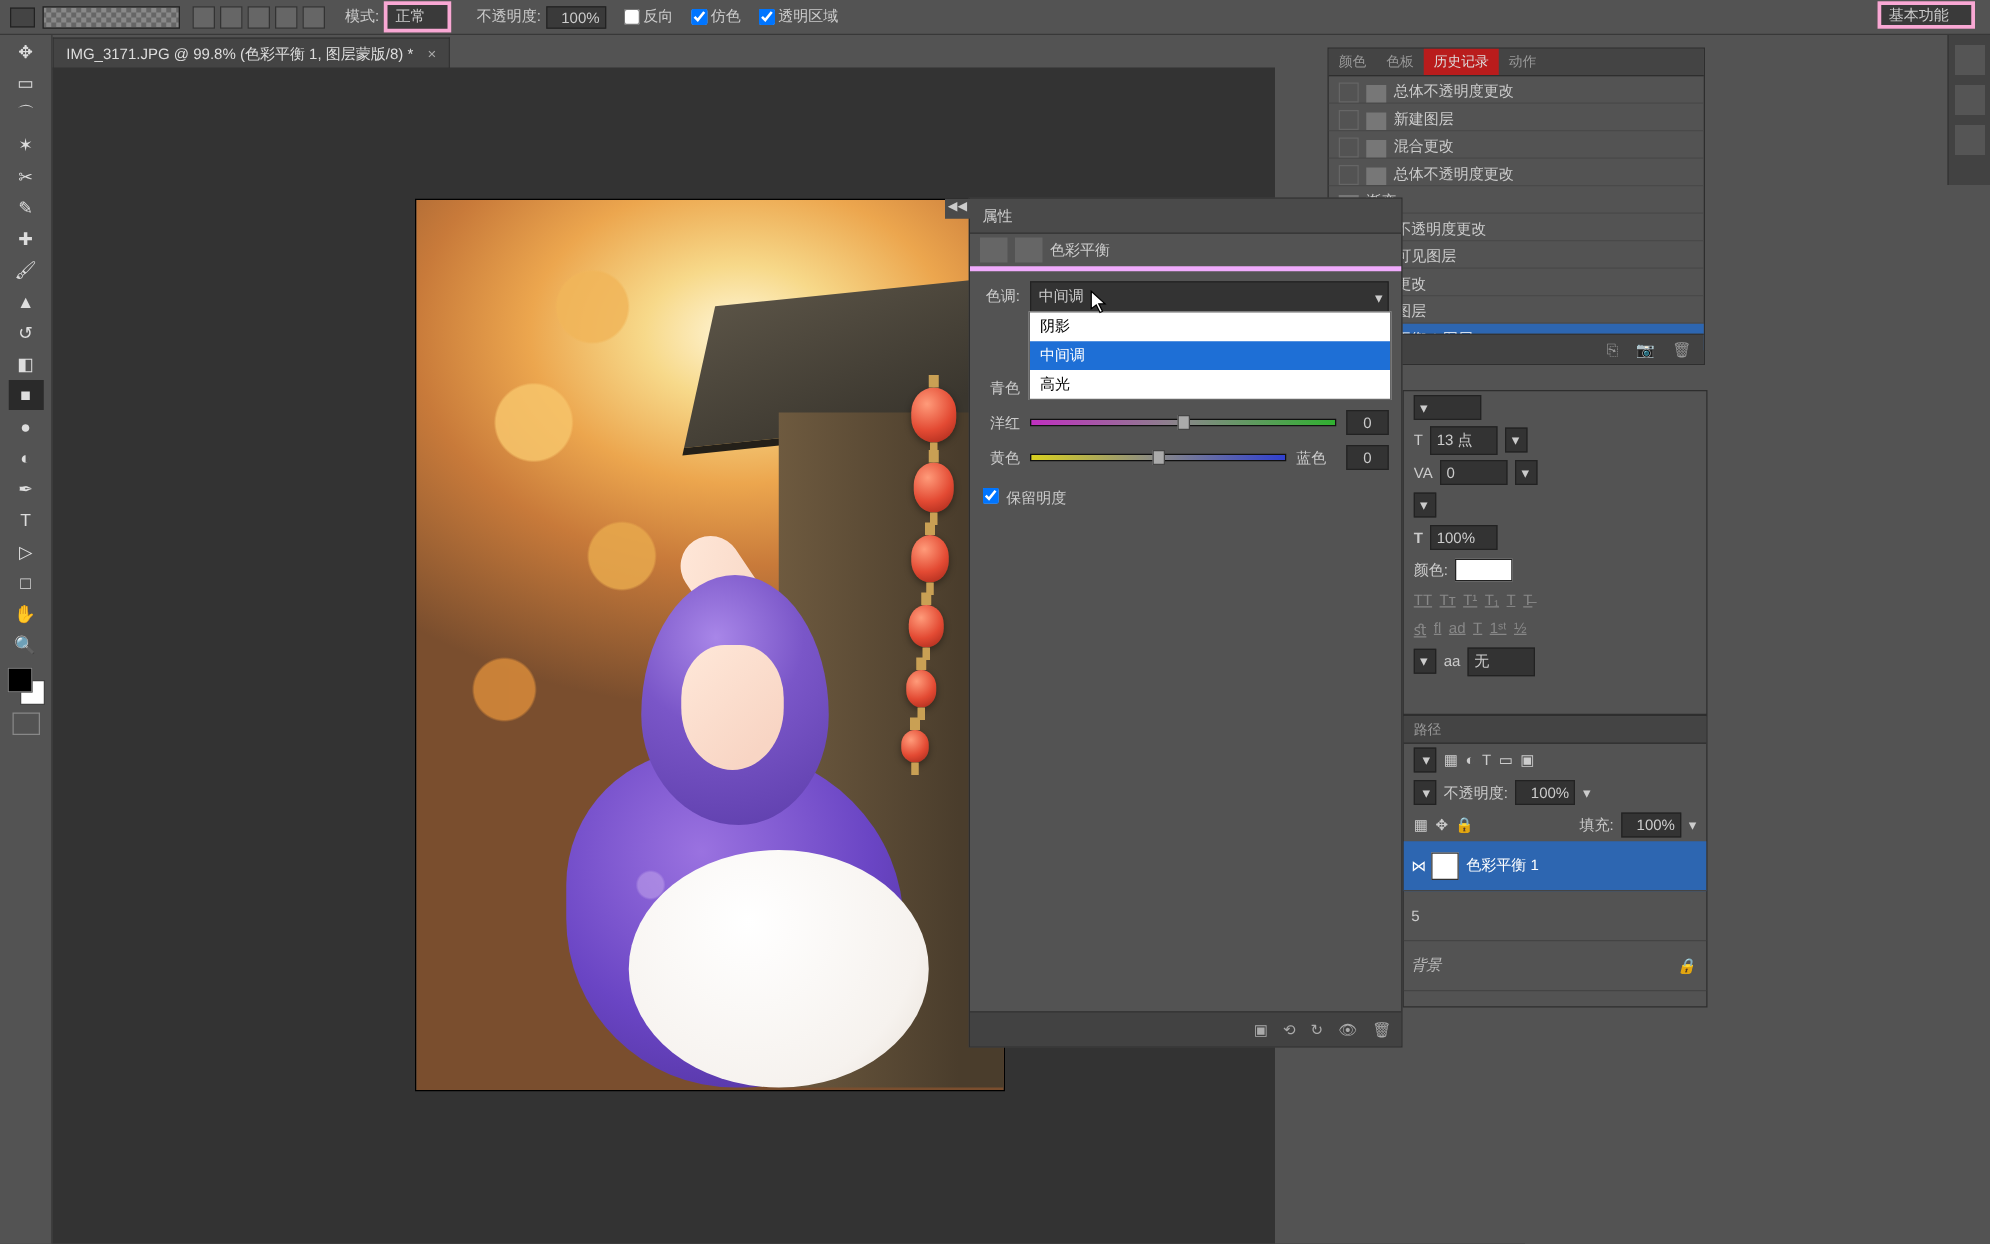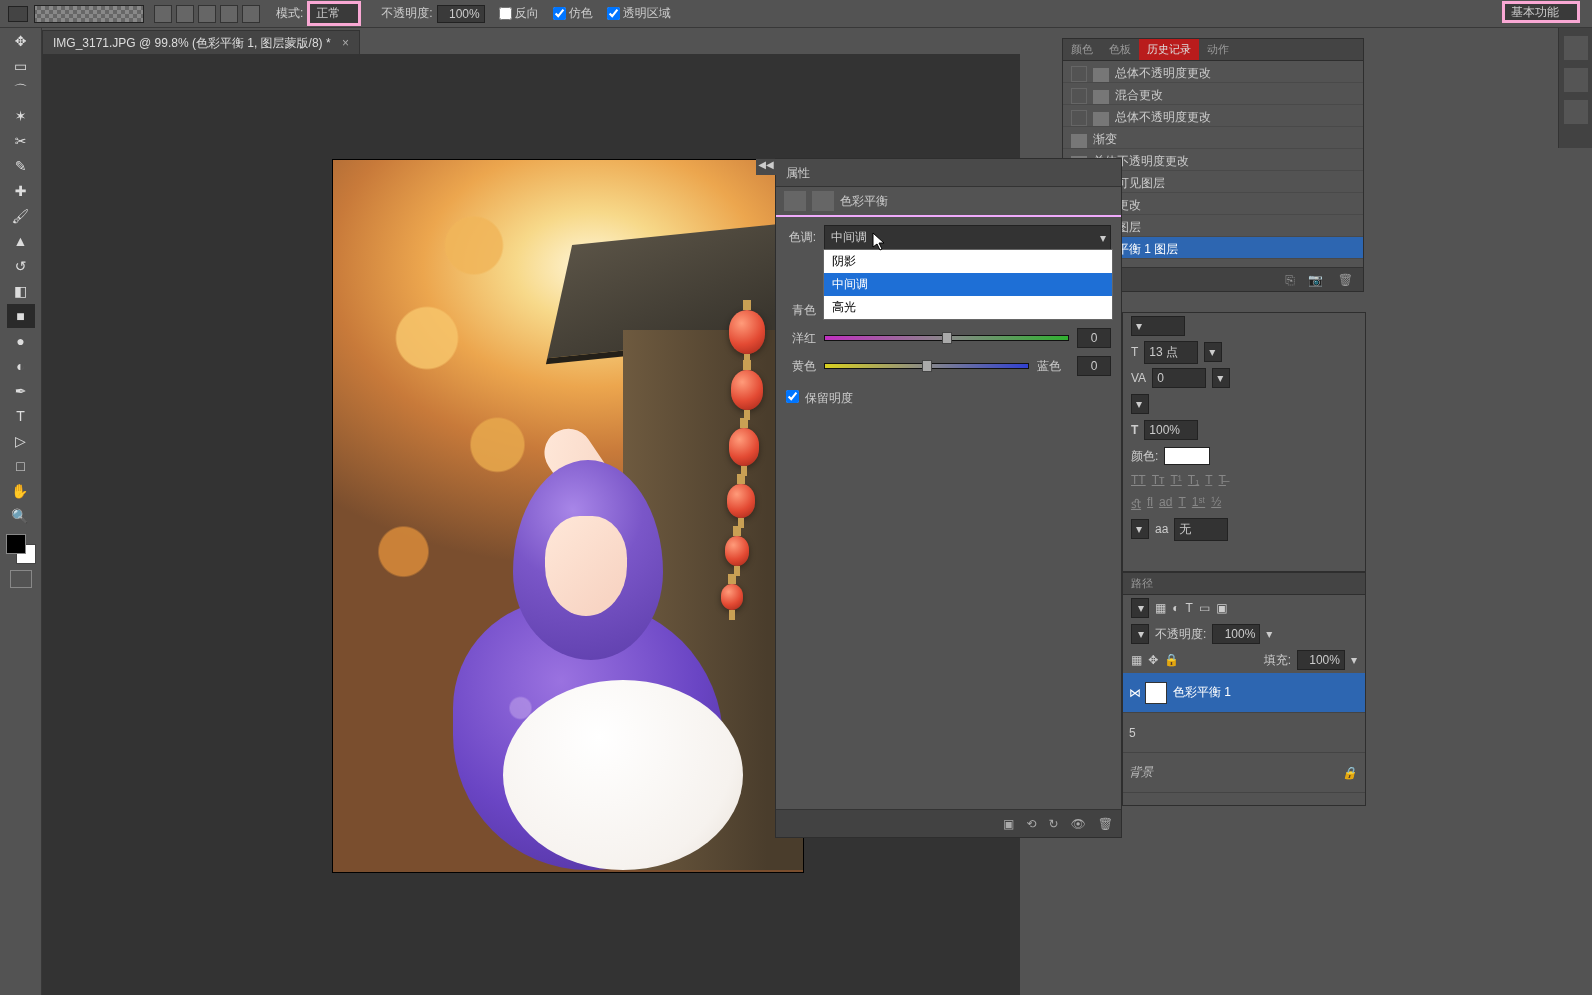--- a/index.html
+++ b/index.html
@@ -47,21 +47,21 @@
 .ptab{padding:3px 8px;color:#999;font-size:11px;}
 .ptab.active{background:#b91c1c;color:#ddd;}
 .hrow{display:flex;align-items:flex-end;height:22px;border-bottom:1px solid #494949;padding-left:8px;}
 .hrow.sel{background:#2d66b1;color:#fff;}
 .hrow .ckbx{width:16px;height:16px;border:1px solid #666;margin-right:6px;flex-shrink:0;}
 .hrow .hic{width:16px;height:14px;background:#777;margin-right:6px;flex-shrink:0;}
 .hfoot{position:absolute;bottom:0;left:0;right:0;height:24px;background:#424242;border-top:1px solid #333;display:flex;justify-content:flex-end;align-items:center;padding-right:10px;gap:14px;color:#999;}
 .props{left:775px;top:158px;width:347px;height:680px;}
 .props .title{height:28px;line-height:28px;padding-left:10px;background:#4a4a4a;border-bottom:1px solid #333;position:relative;}
 .props .collapse{position:absolute;left:-20px;top:0;width:20px;height:16px;background:#4a4a4a;color:#ccc;font-size:10px;text-align:center;}
-.props .subh{display:flex;align-items:center;height:30px;padding-left:8px;gap:6px;border-bottom:2px solid #f0abfc;}
+.props .subh{display:flex;align-items:center;height:30px;padding-left:8px;gap:6px;border-bottom:4px solid #f0abfc;}
 .props .subh .bic{width:22px;height:20px;background:#666;}
 .props .row{display:flex;align-items:center;margin:8px 10px;gap:8px;position:relative;}
 .props .lbl{width:30px;text-align:right;font-size:12px;}
 .props .rlbl{width:32px;text-align:left;font-size:12px;}
 .props .sel{flex:1;background:#333;border:1px solid #222;padding:3px 6px;position:relative;}
 .props .sel .arr{position:absolute;right:4px;top:5px;color:#ccc;}
 .dropdown{position:absolute;left:47px;top:90px;width:290px;background:#fff;border:1px solid #666;z-index:50;}
 .dropdown .opt{padding:3px 8px;color:#000;font-size:12px;}
 .dropdown .opt.selo{background:#1e6fd6;color:#fff;}
 .slider{flex:1;height:6px;position:relative;}
@@ -182,20 +182,25 @@
     <div class="ptab">动作</div>
   </div>
   <div class="hrow">
       <div class="ckbx"></div>
       <div class="hic"></div>
       <span>总体不透明度更改</span>
     </div>
   <div class="hrow">
       <div class="ckbx"></div>
       <div class="hic"></div>
+      <span>新建图层</span>
+    </div>
+  <div class="hrow">
+      <div class="ckbx"></div>
+      <div class="hic"></div>
       <span>混合更改</span>
     </div>
   <div class="hrow">
       <div class="ckbx"></div>
       <div class="hic"></div>
       <span>总体不透明度更改</span>
     </div>
   <div class="hrow">
       <div class="hic"></div>
       <span>渐变</span>

